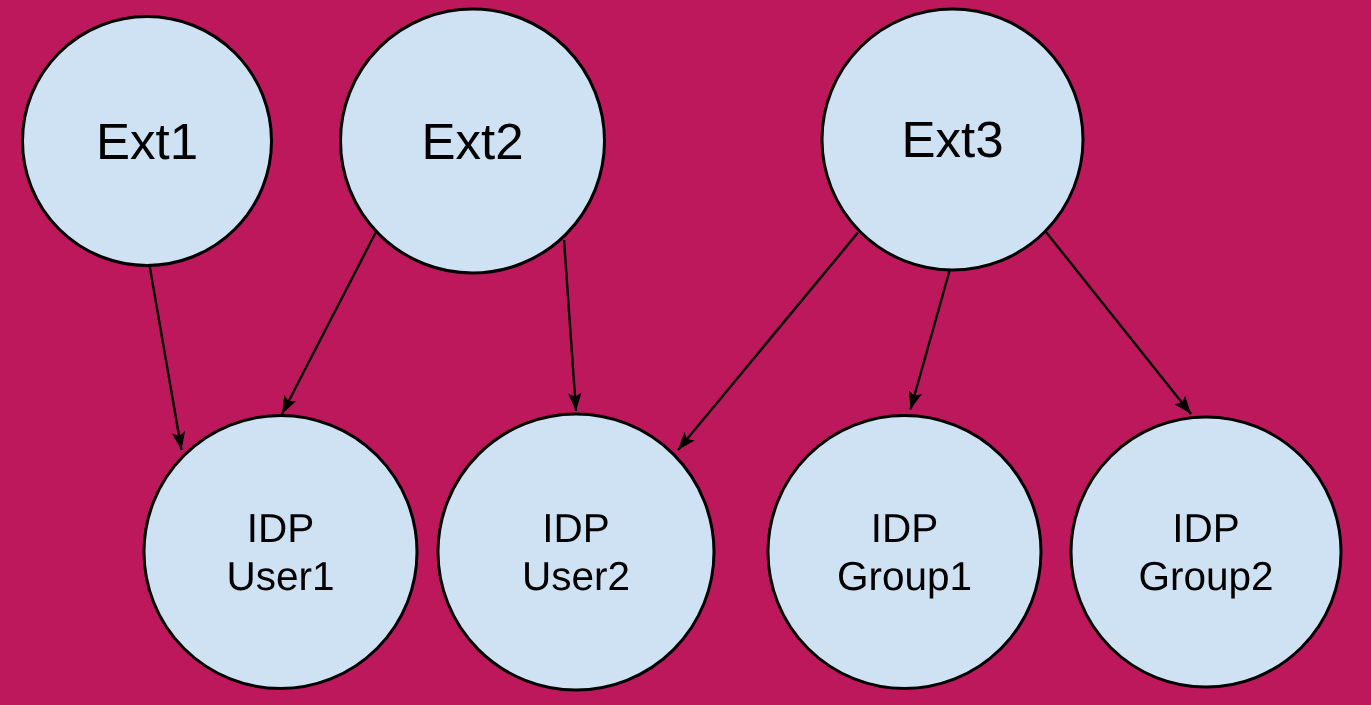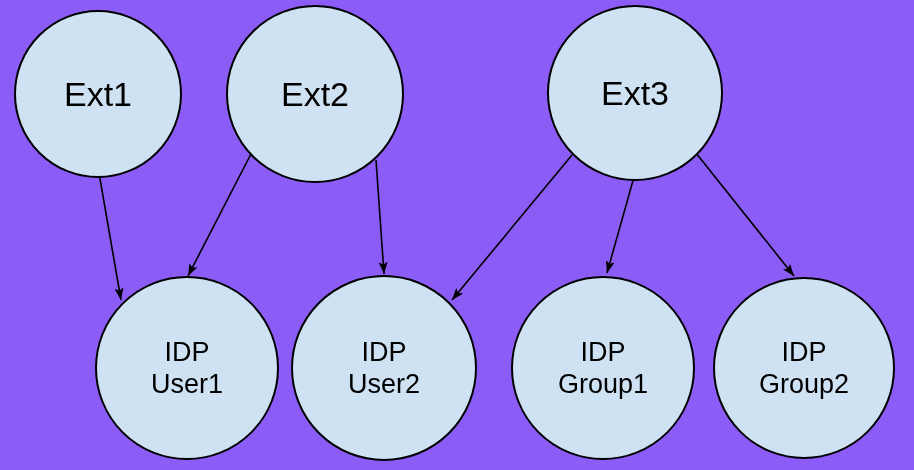--- a/index.html
+++ b/index.html
@@ -4,21 +4,21 @@
 <style>
   html, body {
     margin: 0;
     padding: 0;
     background: #ffffff;
   }
   .canvas {
     position: relative;
     width: 914px;
     height: 470px;
-    background: #8b5cf6;
+    background: #be185d;
     overflow: hidden;
     font-family: "Liberation Sans", sans-serif;
   }
   svg text {
     font-family: "Liberation Sans", sans-serif;
     user-select: none;
   }
 </style>
 </head>
 <body>

